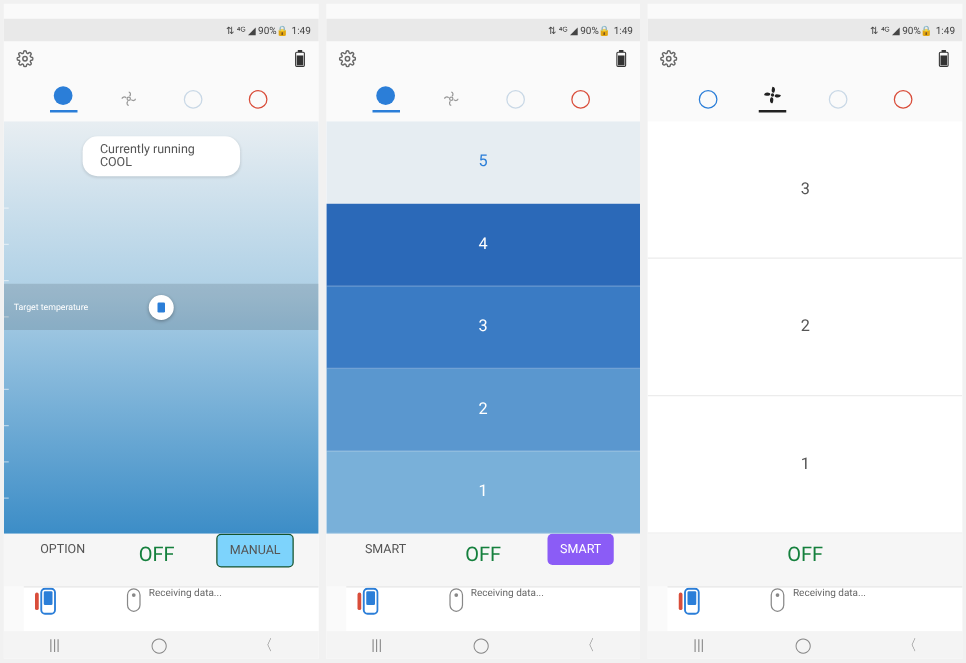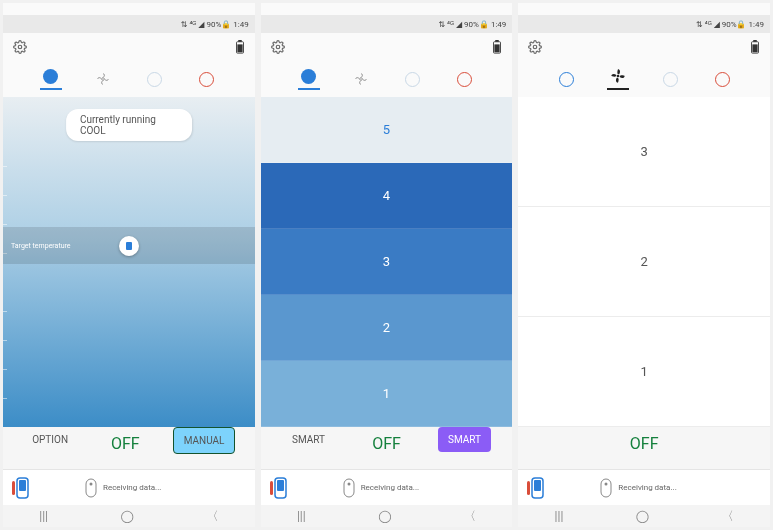--- a/index.html
+++ b/index.html
@@ -194,23 +194,24 @@
   }
   .btn.primary {
     background: #8b5cf6;
     color: #fff;
   }
   .statusrow {
     height: 36px;
     background: #fff;
     border-top: 1px solid #e5e5e5;
     display: flex;
-    align-items: center;
+    align-items: flex-start;
     padding: 0 8px;
     gap: 6px;
+    margin-left: 16px;
   }
   .device-ic {
     width: 18px; height: 22px;
   }
   .remote-ic {
     width: 12px; height: 20px;
     margin-left: 50px;
   }
   .statustext {
     font-size: 8px;

